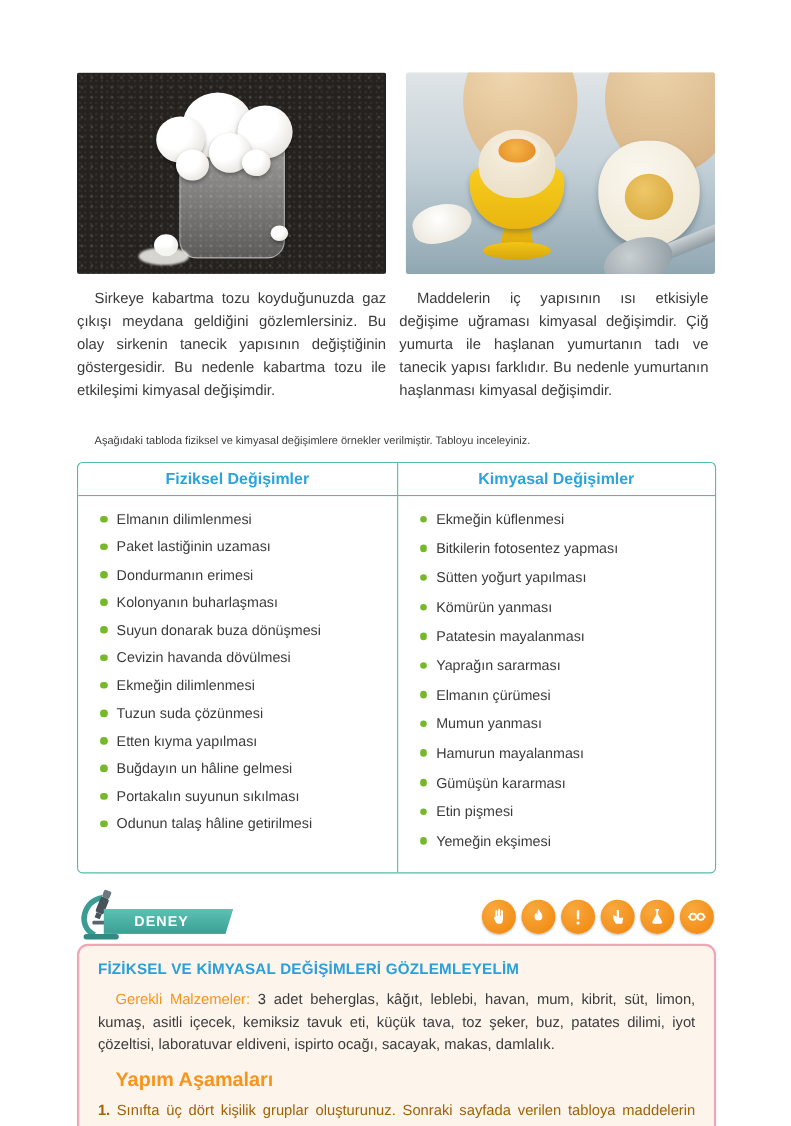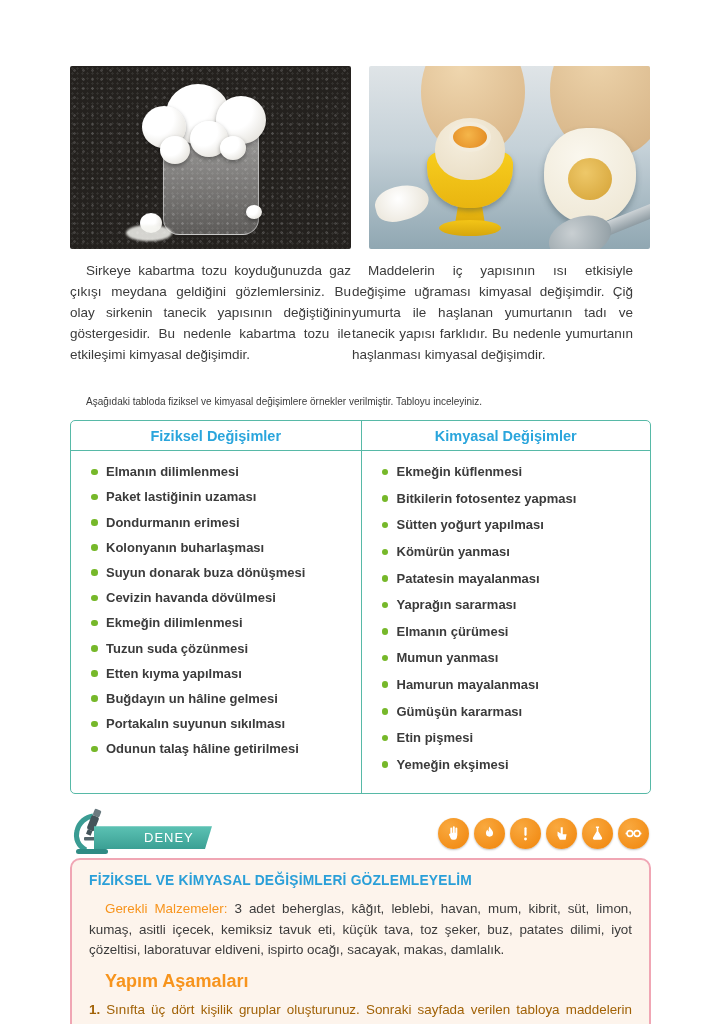--- a/index.html
+++ b/index.html
@@ -65,48 +65,48 @@
     background:radial-gradient(circle at 45% 40%, #f5b64a, #e6922a 75%, #cc7d1d 100%);
     border:4px solid #f3ecdc; }
   .shell { position:absolute; left:6px; top:120px; width:54px; height:34px; border-radius:50% 60% 55% 45%;
     background:radial-gradient(circle at 45% 35%, #ffffff, #e9e4d8 85%); transform:rotate(-14deg); }
   .spoon-bowl { position:absolute; right:38px; bottom:-8px; width:64px; height:40px; border-radius:50%;
     background:radial-gradient(circle at 40% 35%, #c9cfd2, #97a3a9 80%, #7c8a91 100%); transform:rotate(-18deg); }
   .spoon-handle { position:absolute; right:-14px; bottom:18px; width:90px; height:14px; border-radius:8px;
     background:linear-gradient(180deg,#cdd3d6,#8e9ba2); transform:rotate(-22deg); }
 
   
-  .caption-row { display:flex; gap:1px; margin-top:11px; }
+  .caption-row { display:flex; gap:12px; margin-top:11px; }
   .caption { width:281px; font-size:13.5px; line-height:1.56; text-align:justify; text-indent:16px; color:#3b3b3b; }
 
   
   .intro { margin-top:31px; font-size:10px; color:#3b3b3b; text-indent:16px; }
 
   
   .change-table { margin-top:13px; border:1.6px solid #57b9a7; border-radius:5px; overflow:hidden; background:#fff; }
   .t-head { display:flex; border-bottom:1.6px solid #57b9a7; }
   .t-head .th { width:50%; text-align:center; padding:7px 0 6px; font-size:14.5px; font-weight:bold; color:#2aa5dc; }
   .t-head .th + .th { border-left:1.6px solid #57b9a7; }
   .t-body { display:flex; }
   .t-col { width:50%; padding:13px 8px 10px 20px; }
   .t-col + .t-col { border-left:1.6px solid #57b9a7; }
-  .t-col ul { list-style:none;font-weight:bold; }
+  .t-col ul { list-style:none; }
   .t-col li { position:relative; padding-left:15px; font-size:13px; color:#3b3b3b; margin-bottom:10.2px; }
   .col-chemical li { margin-bottom:11.6px; }
   .t-col li::before { content:""; position:absolute; left:0; top:4.5px; width:6.5px; height:6.5px; border-radius:50%; background:#76b82a; }
 
   
   .deney-row { position:relative; margin-top:20px; height:42px; }
   .microscope { position:absolute; left:2px; top:-8px; width:42px; height:50px; }
   .deney-banner {
     position:absolute; left:24px; top:12px; height:23px; width:118px;
     background:linear-gradient(180deg,#5cc2b4,#3ba094);
     clip-path:polygon(0 0, 100% 0, 94% 100%, 0 100%);
-    display:flex; align-items:center; padding-left:50px;
-    color:#fff; font-weight:normal; font-size:13px; letter-spacing:1px;
+    display:flex; align-items:center; padding-left:28px;
+    color:#fff; font-weight:bold; font-size:13px; letter-spacing:1px;
   }
   .safety-icons { position:absolute; right:2px; top:4px; display:flex; gap:5px; }
   .s-icon { width:31px; height:31px; border-radius:50%;
     background:radial-gradient(circle at 35% 30%, #f9a93f, #f28c15 80%);
     display:flex; align-items:center; justify-content:center;
     box-shadow:0 1px 2px rgba(0,0,0,0.25); }
   .s-icon svg { width:19px; height:19px; }
 
   
   .exp-box { border:2px solid #f0a6b4; background:#fdf4ec; border-radius:10px;

